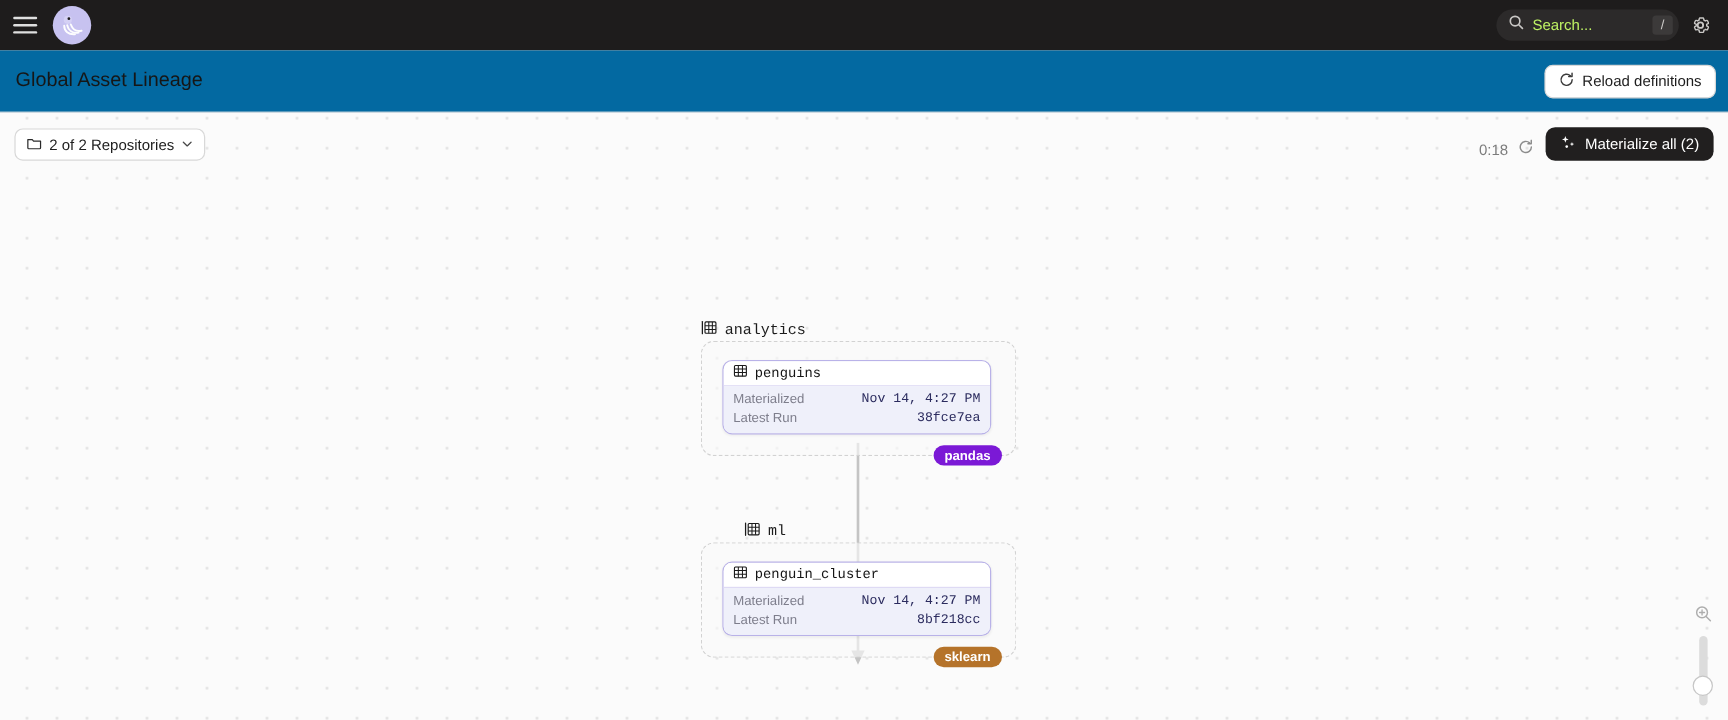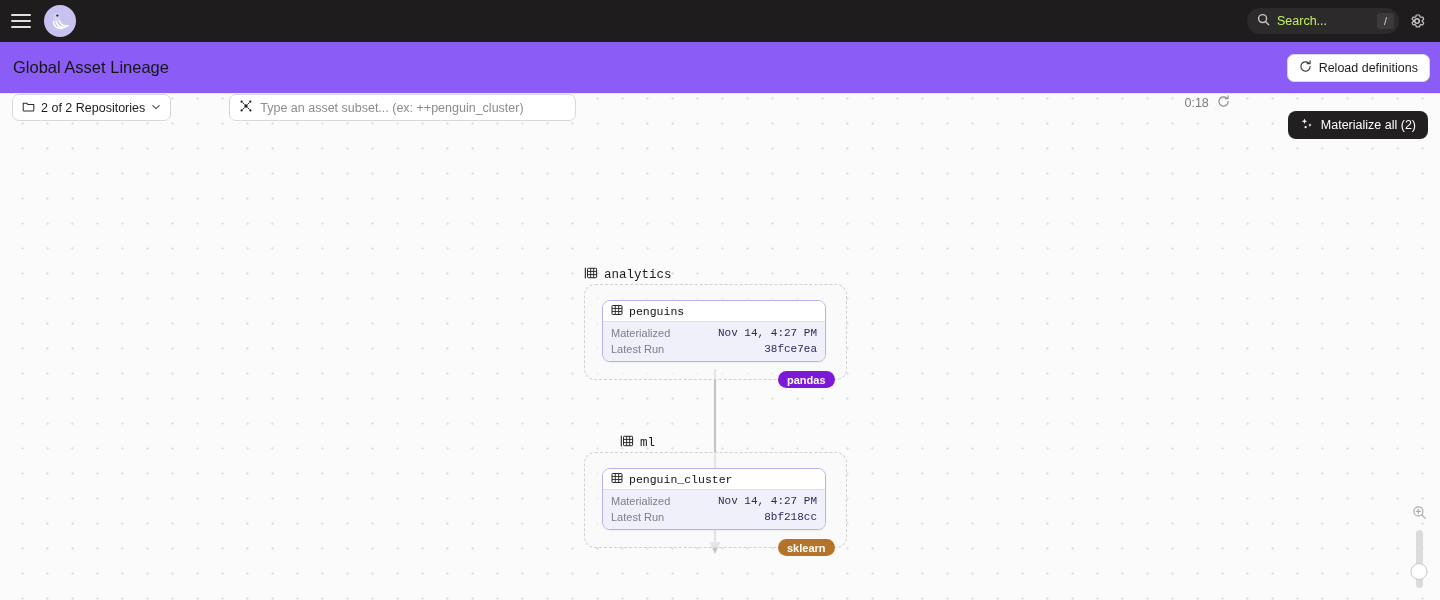--- a/index.html
+++ b/index.html
@@ -58,43 +58,43 @@
     width: 17px; height: 16px; border-radius: 3px;
     background: #3C3A3A; color: #CFCDCB;
     font-size: 11px; display: flex; align-items: center; justify-content: center;
   }
   .gear { width: 18px; height: 18px; cursor: pointer; }
 
   
   .pageheader {
     position: absolute; top: 42px; left: 0;
     width: 1440px; height: 52px;
-    background: #8b5cf6;
+    background: #0369a1;
     border-bottom: 1px solid #E6E6E6;
     box-sizing: border-box;
     display: flex; align-items: center;
     padding: 0 10px 0 13px;
     gap: 20px;
   }
   .page-title { font-size: 16.5px; color: #161616; font-weight: normal; }
   .reload-btn {
     margin-left: auto;
     height: 28px; border: 1px solid #D8D8D8; border-radius: 7px;
     background: #fff; color: #1D1D1D; font-size: 12.5px;
     display: flex; align-items: center; gap: 7px;
     padding: 0 11px; cursor: pointer; box-sizing: border-box;
   }
 
   
   .filterbar {
     position: absolute; top: 94px; left: 0;
     width: 1440px; height: 40px;
-    display: flex; align-items: flex-start;
+    display: flex; align-items: flex-end;
     padding: 0 12px; box-sizing: border-box;
-    z-index: 5; pointer-events: none; gap: 48px;
+    z-index: 5; pointer-events: none;
   }
   .filterbar > * { pointer-events: auto; }
   .repo-btn {
     height: 27px; border: 1px solid #D8D8D8; border-radius: 7px;
     background: #fff; font-size: 12.5px; color: #1D1D1D;
     display: flex; align-items: center; gap: 6px;
     padding: 0 9px; cursor: pointer; box-sizing: border-box;
   }
   .subset-input {
     margin-left: 10px;
@@ -389,36 +389,20 @@
         </svg>
       </span>
       <span>2 of 2 Repositories</span>
       <span>
         <svg width="10" height="10" viewBox="0 0 10 10">
           <path d="M1.8 3.6L5 6.6l3.2-3" stroke="#4A4A4A" stroke-width="1.1" fill="none" stroke-linecap="round" stroke-linejoin="round"></path>
         </svg>
       </span>
     </button>
 
-    <div class="subset-input">
-      <span>
-        <svg width="14" height="14" viewBox="0 0 16 16">
-          <circle cx="8" cy="8" r="1.9" fill="#1E1E1E"></circle>
-          <circle cx="3" cy="3" r="1.25" fill="#1E1E1E"></circle>
-          <circle cx="13" cy="3" r="1.25" fill="#1E1E1E"></circle>
-          <circle cx="3" cy="13" r="1.25" fill="#1E1E1E"></circle>
-          <circle cx="13" cy="13" r="1.25" fill="#1E1E1E"></circle>
-          <line x1="4.1" y1="4.1" x2="6.4" y2="6.4" stroke="#1E1E1E" stroke-width="1.1"></line>
-          <line x1="11.9" y1="4.1" x2="9.6" y2="6.4" stroke="#1E1E1E" stroke-width="1.1"></line>
-          <line x1="4.1" y1="11.9" x2="6.4" y2="9.6" stroke="#1E1E1E" stroke-width="1.1"></line>
-          <line x1="11.9" y1="11.9" x2="9.6" y2="9.6" stroke="#1E1E1E" stroke-width="1.1"></line>
-        </svg>
-      </span>
-      <span class="subset-placeholder">Type an asset subset... (ex: ++penguin_cluster)</span>
-    </div>
 
     <div class="timer-wrap">
       <span class="timer-text">0:18</span>
       <span>
         <svg width="13" height="13" viewBox="0 0 14 14">
           <path d="M12 7a5 5 0 11-1.6-3.7" stroke="#8D8D8D" stroke-width="1.3" fill="none" stroke-linecap="round"></path>
           <path d="M11.9 1v3h-3" stroke="#8D8D8D" stroke-width="1.3" fill="none" stroke-linecap="round" stroke-linejoin="round"></path>
         </svg>
       </span>
     </div>

